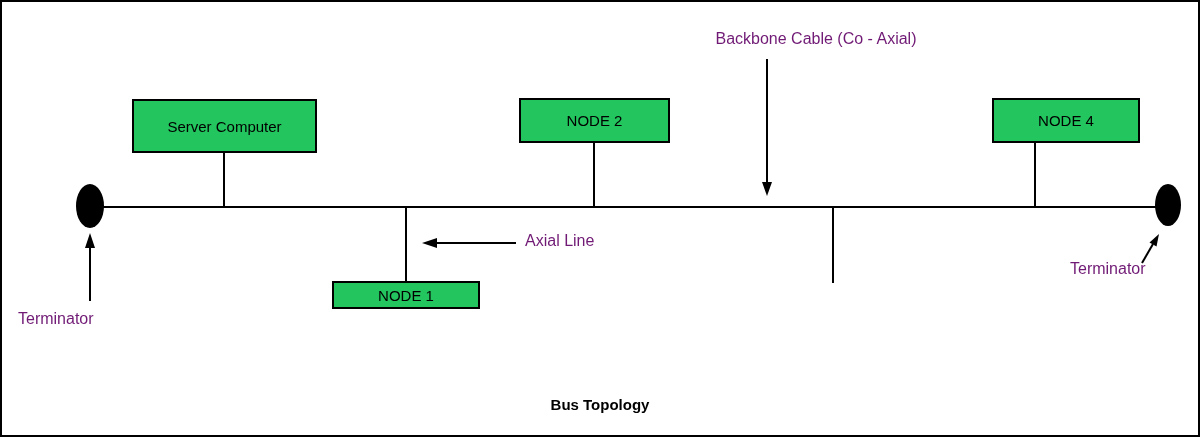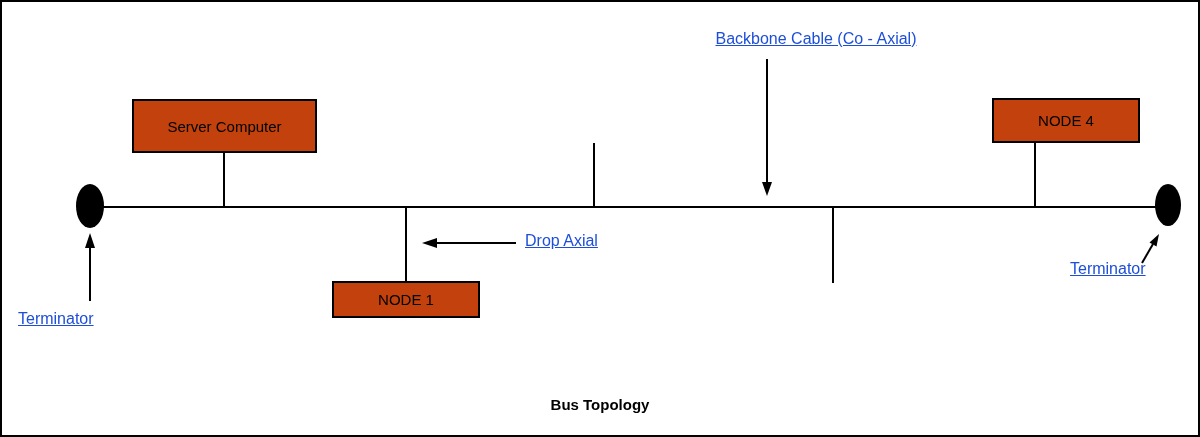--- a/index.html
+++ b/index.html
@@ -20,35 +20,34 @@
   .diagram-svg {
     position: absolute;
     left: 0;
     top: 0;
     width: 1200px;
     height: 437px;
   }
   .node-box {
     position: absolute;
     border: 2px solid #000000;
-    background: #c2410c;
+    background: #22c55e;
     box-sizing: border-box;
     display: flex;
     align-items: center;
     justify-content: center;
     font-size: 15px;
     color: #000000;
     white-space: nowrap;
   }
   .free-label {
     position: absolute;
     font-size: 16px;
-    color: #1d4ed8;
+    color: #701a75;
     white-space: nowrap;
-    text-decoration: underline;
   }
   .diagram-title {
     position: absolute;
     left: 0;
     top: 394px;
     width: 100%;
     text-align: center;
     font-size: 15px;
     font-weight: bold;
     color: #000000;
@@ -89,35 +88,38 @@
     <polygon points="88,231 83,246 93,246" fill="#000000"></polygon>
 
     <line x1="1140" y1="261" x2="1151" y2="242" stroke="#000000" stroke-width="2"></line>
     <polygon points="1157,232 1154.5,244.4 1147.5,240.4" fill="#000000"></polygon>
   </svg>
 
   <div class="node-box" style="left:130px; top:97px; width:185px; height:54px;">
     <span>Server Computer</span>
   </div>
 
+  <div class="node-box" style="left:517px; top:96px; width:151px; height:45px;">
+    <span>NODE 2</span>
+  </div>
 
   <div class="node-box" style="left:960px; top:96px; width:148px; height:45px;margin-left:30px;">
     <span>NODE 4</span>
   </div>
 
-  <div class="node-box" style="left:330px; top:279px; width:148px; height:37px;">
+  <div class="node-box" style="left:330px; top:279px; width:148px; height:28px;">
     <span>NODE 1</span>
   </div>
 
 
   <div class="backbone-label-wrap">
     <span class="free-label" style="position:static;">Backbone Cable (Co - Axial)</span>
   </div>
 
-  <div class="free-label" style="left:523px; top:230px;">Drop Axial</div>
+  <div class="free-label" style="left:523px; top:230px;">Axial Line</div>
 
   <div class="free-label" style="left:16px; top:308px;">Terminator</div>
 
   <div class="free-label" style="left:1068px; top:258px;">Terminator</div>
 
   <div class="diagram-title">Bus Topology</div>
 
 </div>
 
 </body></html>

